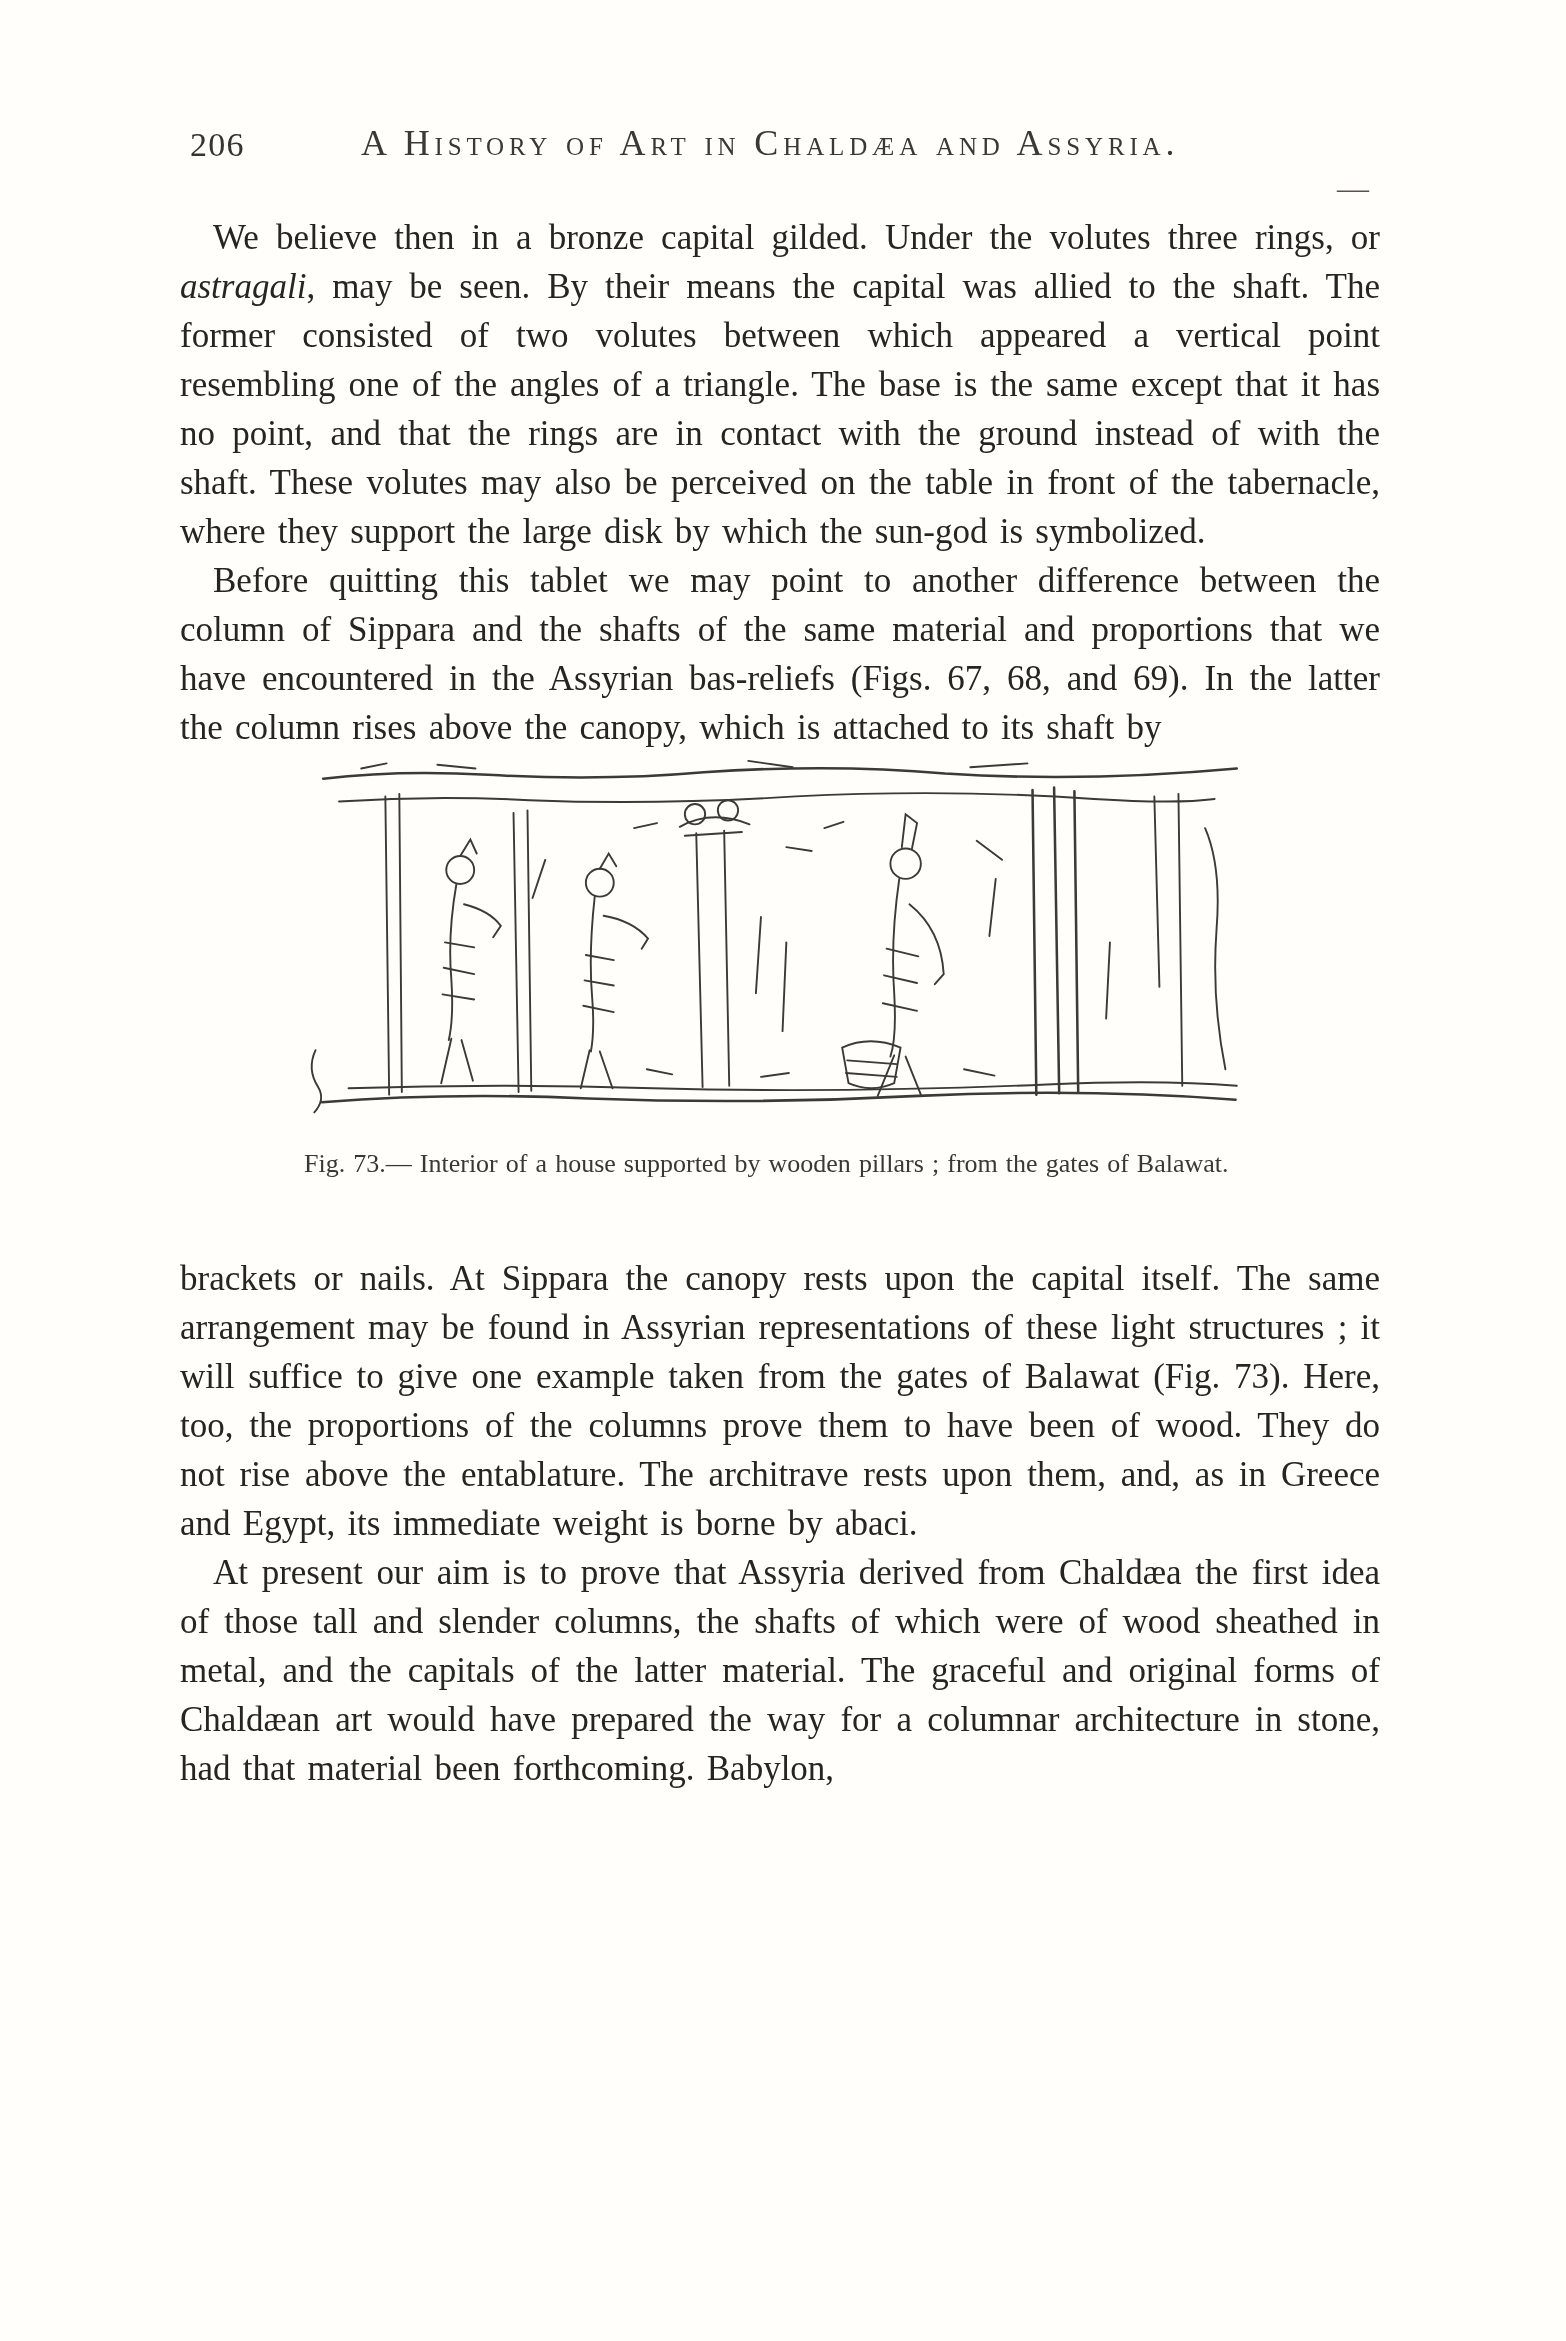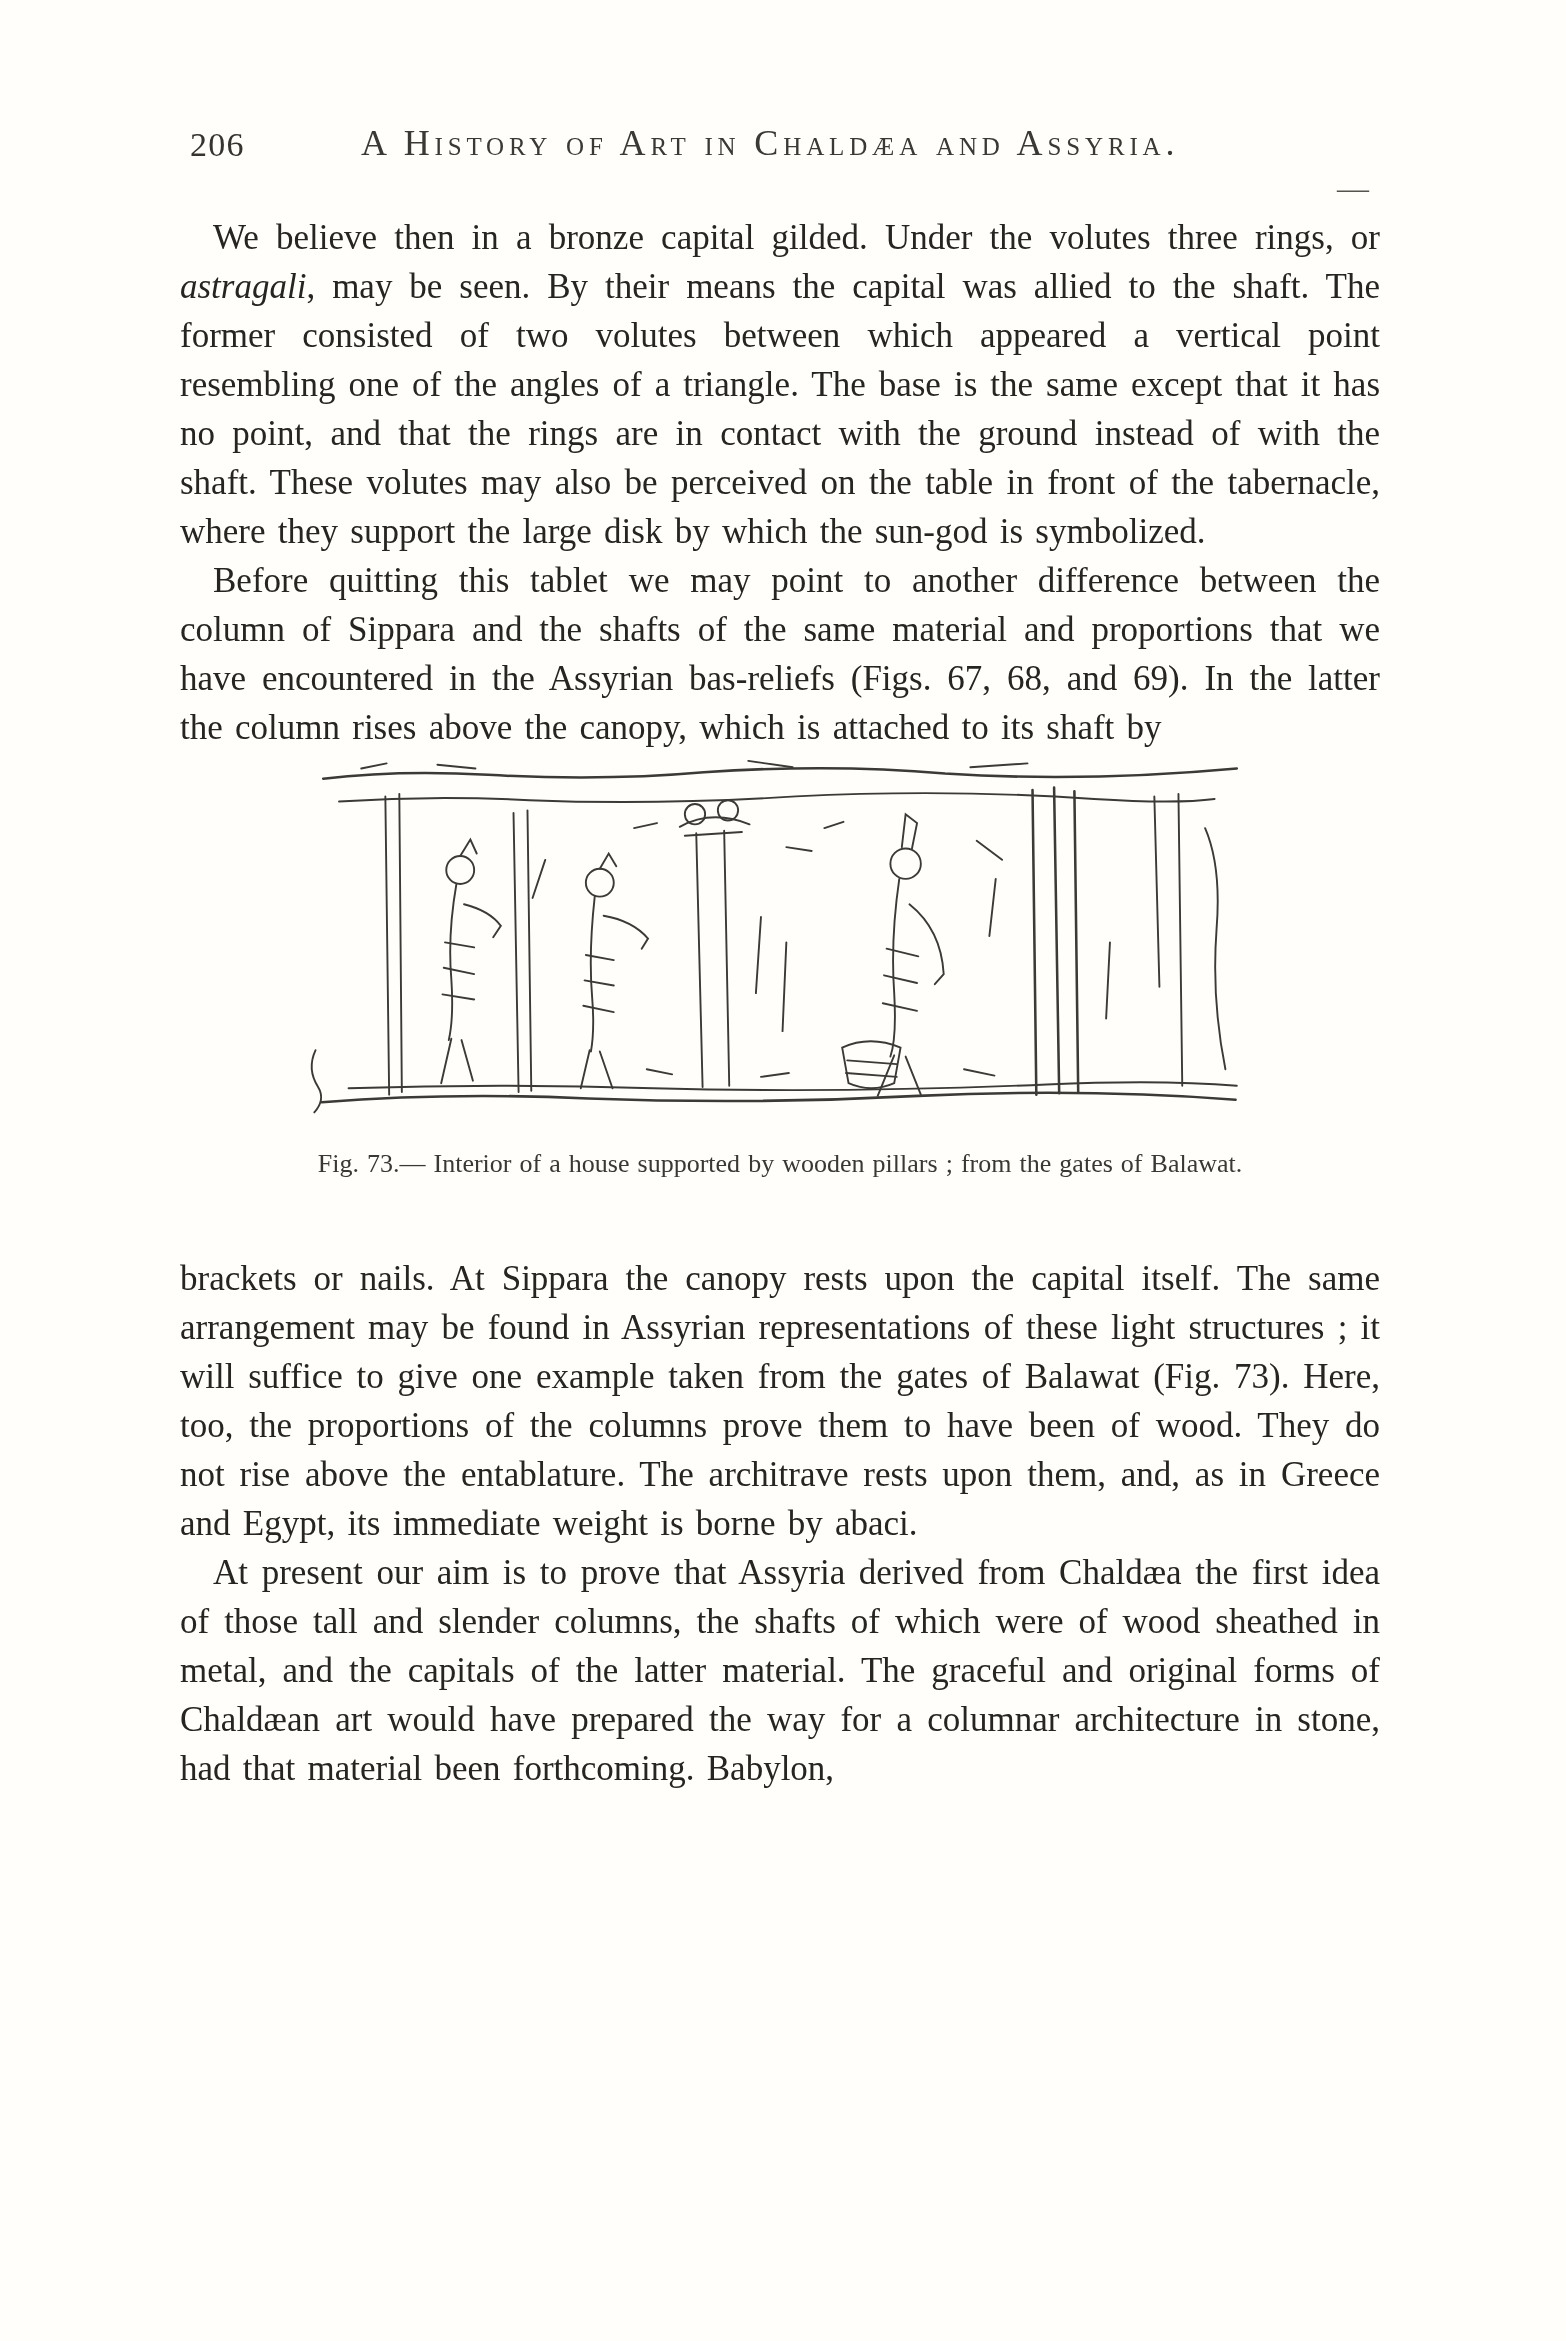--- a/index.html
+++ b/index.html
@@ -69,21 +69,21 @@
     margin: 80px auto 0 auto;
     width: 952px;
   }
   .figure-art {
     display: block;
     width: 952px;
     height: 368px;
   }
   .figure-caption {
     margin-top: 27px;
-    text-align: center;
+    text-align: left;
     font-size: 26px;
     line-height: 33px;
     color: #3a3832;
     word-spacing: 0.06em;
   }
   .caption-line { display: block; }
   .after-figure { margin-top: 74px !important; }
 </style>
 </head>
 <body>

